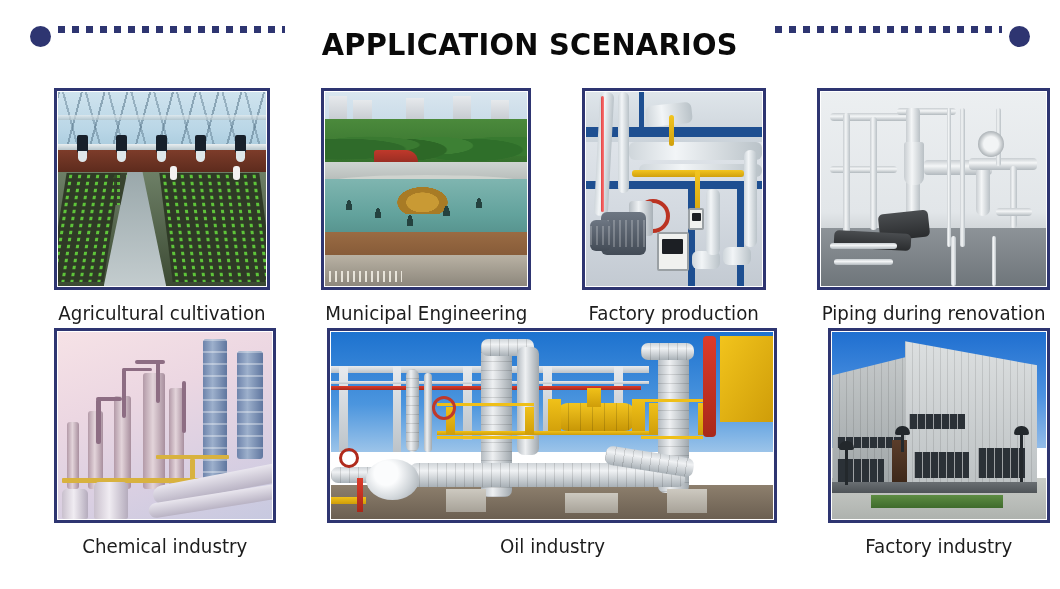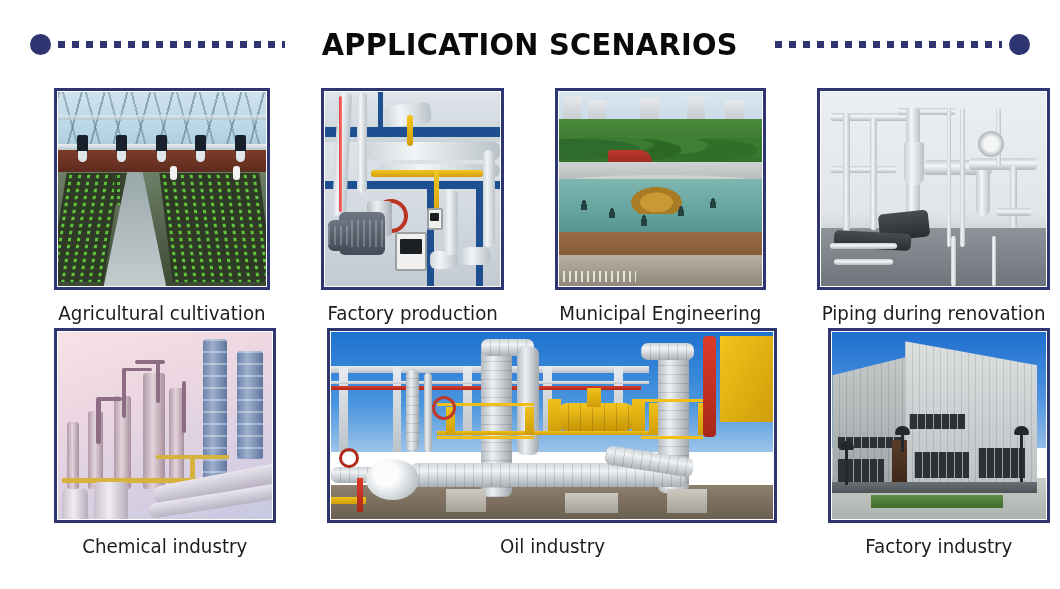--- a/index.html
+++ b/index.html
@@ -20,21 +20,20 @@
     position: absolute;
     left: 0; top: 0;
     width: 1060px;
     height: 88px;
     display: flex;
     align-items: center;
     justify-content: center;
   }
   .header-inner {
     display: flex;
-    align-items: center;
     width: 1000px;
     justify-content: center;
   }
   .end-dot {
     width: 21px;
     height: 21px;
     border-radius: 50%;
     background: #2e3571;
     flex: 0 0 auto;
   }
@@ -325,20 +324,48 @@
           <div class="gh-bed" style="left:52%;top:42%;width:48%;height:56%;transform:skewX(7deg)"></div>
           <div class="gh-bed" style="left:27%;top:42%;width:12%;height:16%;opacity:.85"></div>
           <div class="gh-path"></div>
           <div class="gh-person" style="left:54%;top:38%"></div>
           <div class="gh-person" style="left:84%;top:38%"></div>
         </div>
       </div>
       <div class="caption">Agricultural cultivation</div>
     </div>
 
+    <div class="card c2">
+      <div class="photo-frame">
+        <div class="photo">
+          <div class="mu-sky"></div>
+          <div class="mu-build" style="left:2%"></div>
+          <div class="mu-build" style="left:14%;height:15%;top:4%"></div>
+          <div class="mu-build" style="left:40%;height:16%;top:3%"></div>
+          <div class="mu-build" style="left:63%;height:17%;top:2%"></div>
+          <div class="mu-build" style="left:82%;height:15%;top:4%"></div>
+          <div class="mu-trees"></div>
+          <div class="mu-red"></div>
+          <div class="mu-plaza"></div>
+          <div class="mu-poolrim"></div>
+          <div class="mu-pool"></div>
+          <div class="mu-lotus"></div>
+          <div class="mu-jet" style="left:10%;top:54%"></div>
+          <div class="mu-jet" style="left:24%;top:58%"></div>
+          <div class="mu-jet" style="left:40%;top:62%"></div>
+          <div class="mu-jet" style="left:58%;top:57%"></div>
+          <div class="mu-jet" style="left:74%;top:53%"></div>
+          <div class="mu-terr"></div>
+          <div class="mu-terr2"></div>
+          <div class="mu-rail"></div>
+        </div>
+      </div>
+      <div class="caption">Municipal Engineering</div>
+    </div>
+
     <div class="card c3">
       <div class="photo-frame">
         <div class="photo">
           <div class="fp-bg"></div>
           <div class="fp-ceil"></div>
           <div class="fp-bluebeam" style="left:0;top:18%;width:100%;height:5%"></div>
           <div class="fp-bluebeam" style="left:0;top:46%;width:100%;height:4%"></div>
           <div class="fp-bluebeam" style="left:58%;top:46%;width:4%;height:54%"></div>
           <div class="fp-bluebeam" style="left:86%;top:46%;width:4%;height:54%"></div>
           <div class="fp-bluebeam" style="left:30%;top:0;width:3%;height:22%"></div>
@@ -359,48 +386,20 @@
           <div class="fp-pipe-w" style="left:60%;top:82%;width:16%;height:9%"></div>
           <div class="fp-pipe-w" style="left:78%;top:80%;width:16%;height:9%"></div>
           <div class="fp-pipe-w" style="left:68%;top:50%;width:8%;height:34%"></div>
           <div class="fp-pipe-w" style="left:90%;top:30%;width:7%;height:50%"></div>
           <div class="fp-panel" style="left:58%;top:60%;width:7%;height:9%"></div>
         </div>
       </div>
       <div class="caption">Factory production</div>
     </div>
 
-    <div class="card c2">
-      <div class="photo-frame">
-        <div class="photo">
-          <div class="mu-sky"></div>
-          <div class="mu-build" style="left:2%"></div>
-          <div class="mu-build" style="left:14%;height:15%;top:4%"></div>
-          <div class="mu-build" style="left:40%;height:16%;top:3%"></div>
-          <div class="mu-build" style="left:63%;height:17%;top:2%"></div>
-          <div class="mu-build" style="left:82%;height:15%;top:4%"></div>
-          <div class="mu-trees"></div>
-          <div class="mu-red"></div>
-          <div class="mu-plaza"></div>
-          <div class="mu-poolrim"></div>
-          <div class="mu-pool"></div>
-          <div class="mu-lotus"></div>
-          <div class="mu-jet" style="left:10%;top:54%"></div>
-          <div class="mu-jet" style="left:24%;top:58%"></div>
-          <div class="mu-jet" style="left:40%;top:62%"></div>
-          <div class="mu-jet" style="left:58%;top:57%"></div>
-          <div class="mu-jet" style="left:74%;top:53%"></div>
-          <div class="mu-terr"></div>
-          <div class="mu-terr2"></div>
-          <div class="mu-rail"></div>
-        </div>
-      </div>
-      <div class="caption">Municipal Engineering</div>
-    </div>
-
     <div class="card c4">
       <div class="photo-frame">
         <div class="photo">
           <div class="pr-bg"></div>
           <div class="pr-floor"></div>
           <div class="pr-pipeh" style="left:4%;top:11%;width:36%;height:4%"></div>
           <div class="pr-pipeh" style="left:4%;top:38%;width:30%;height:4%"></div>
           <div class="pr-pipe" style="left:10%;top:11%;width:3%;height:62%"></div>
           <div class="pr-pipe" style="left:22%;top:13%;width:3%;height:58%"></div>
           <div class="pr-pipeh" style="left:34%;top:8%;width:26%;height:4%"></div>

